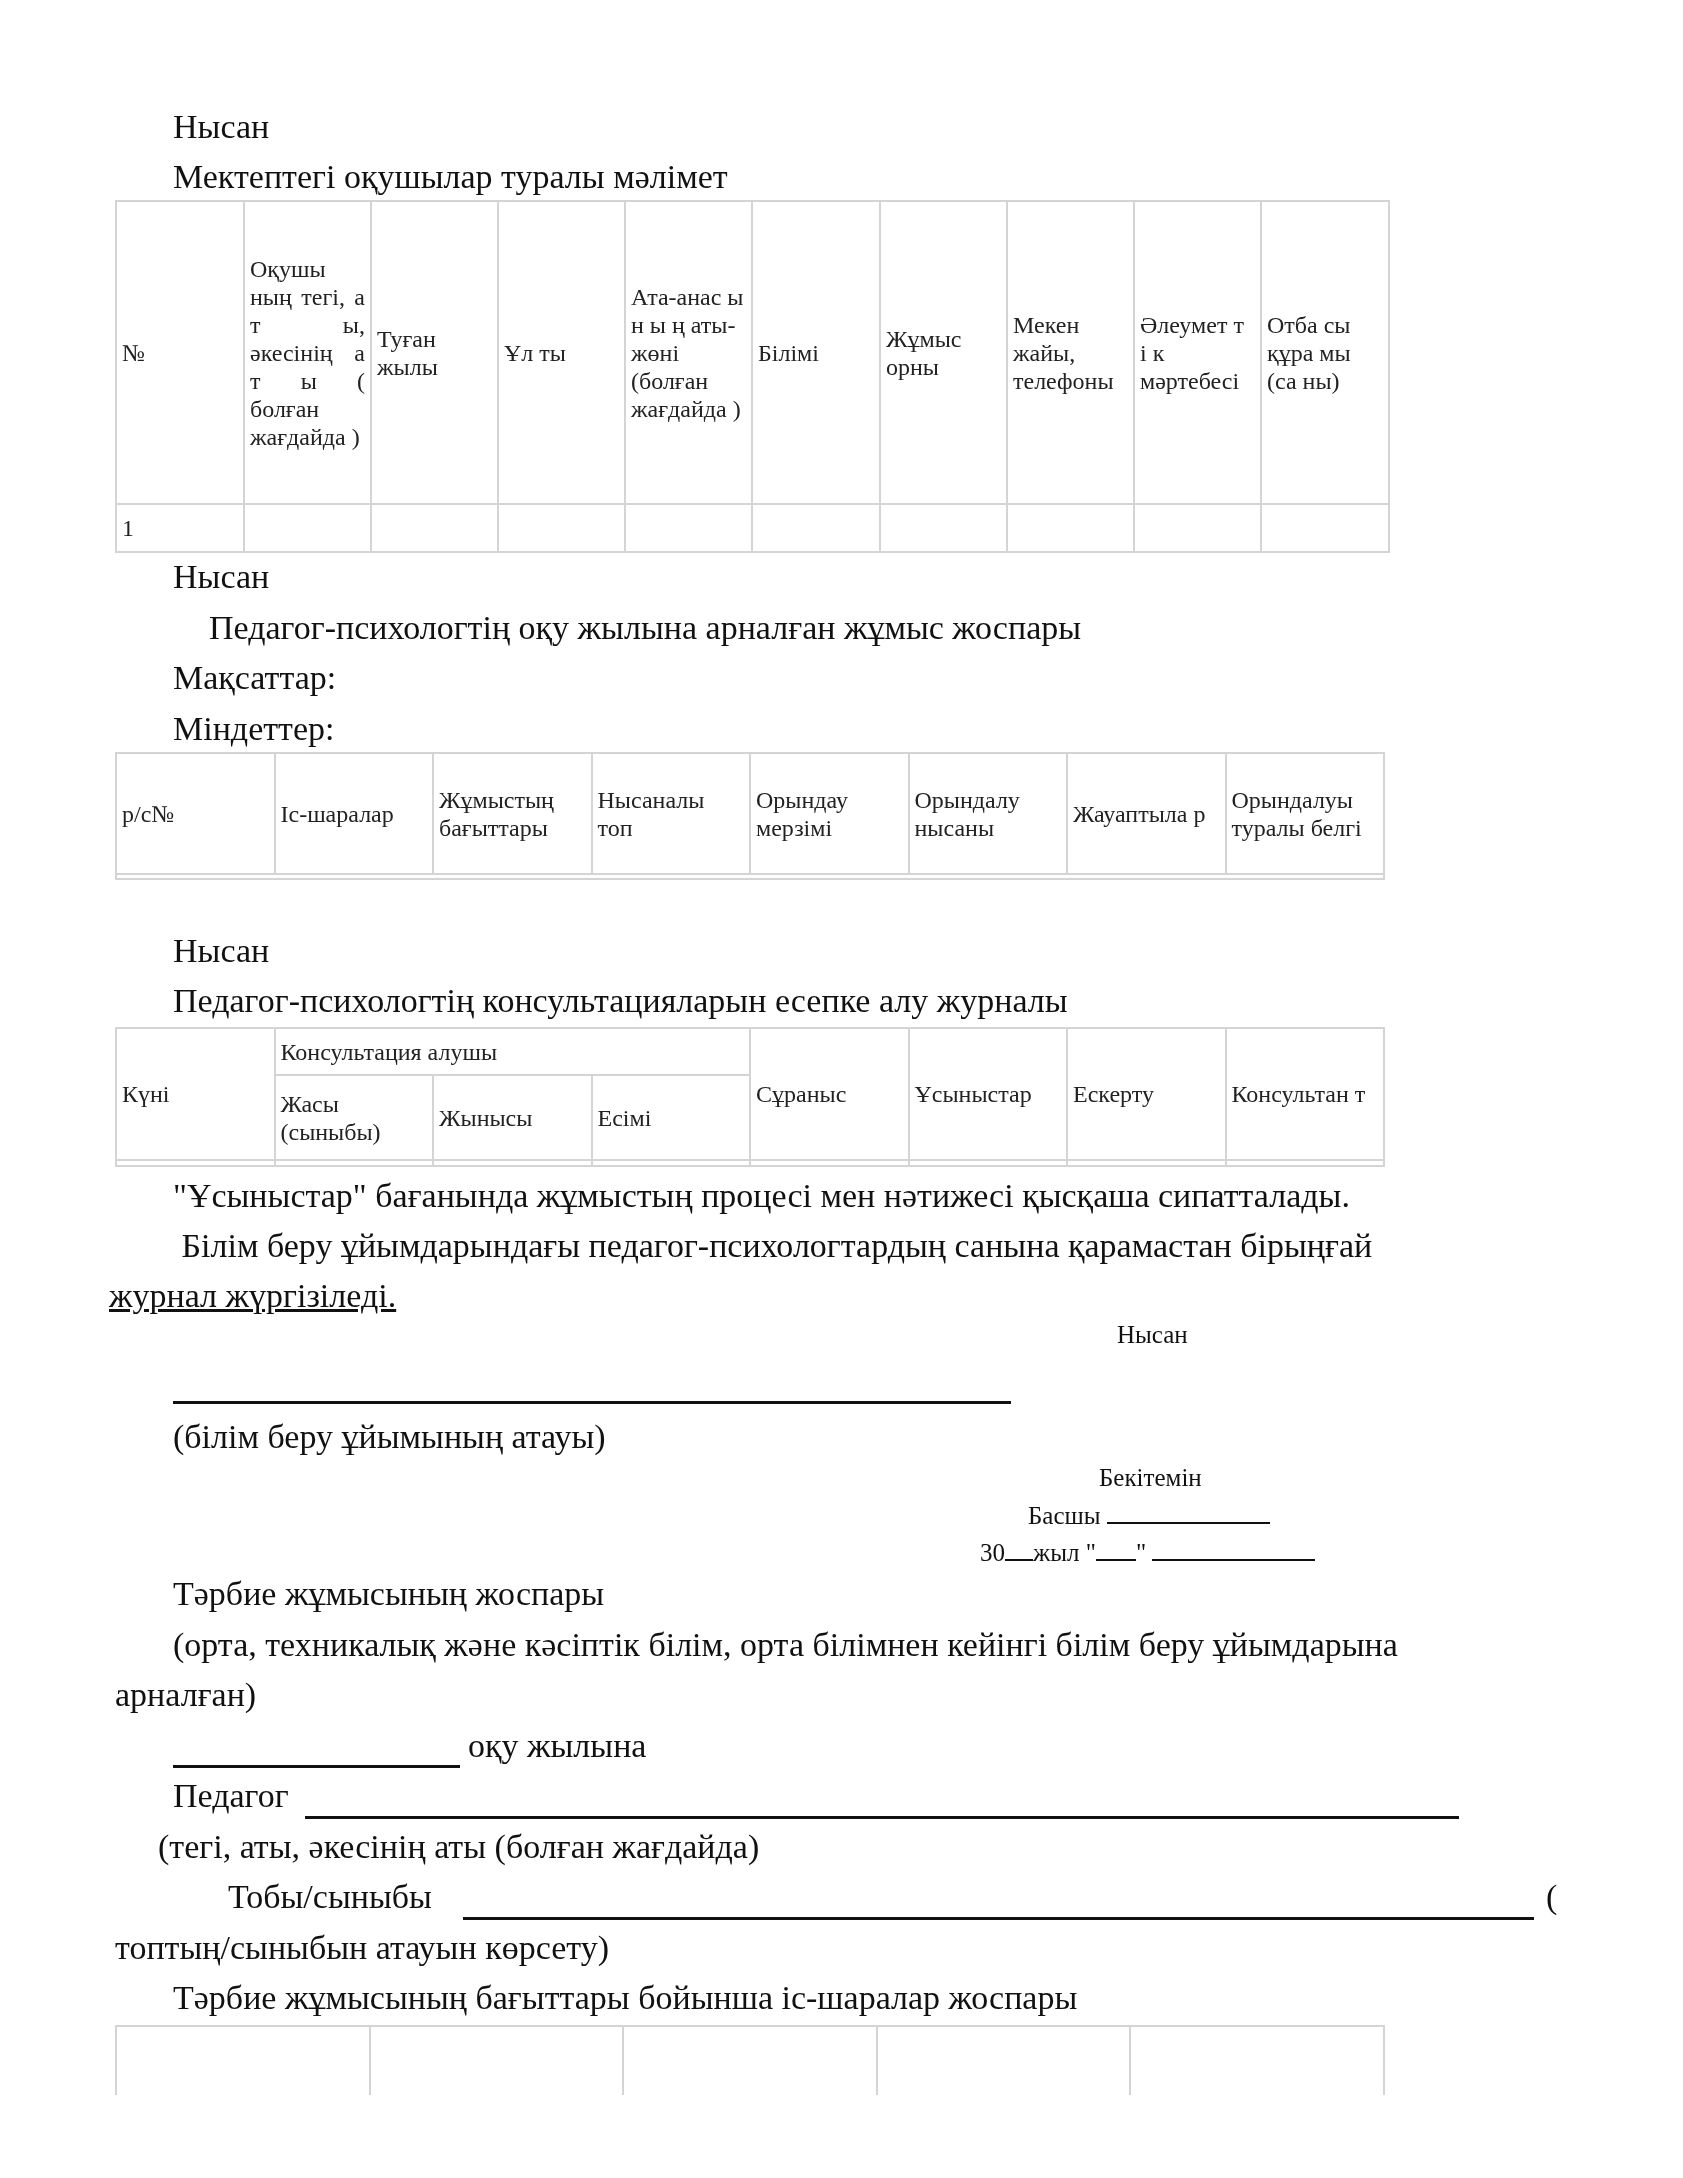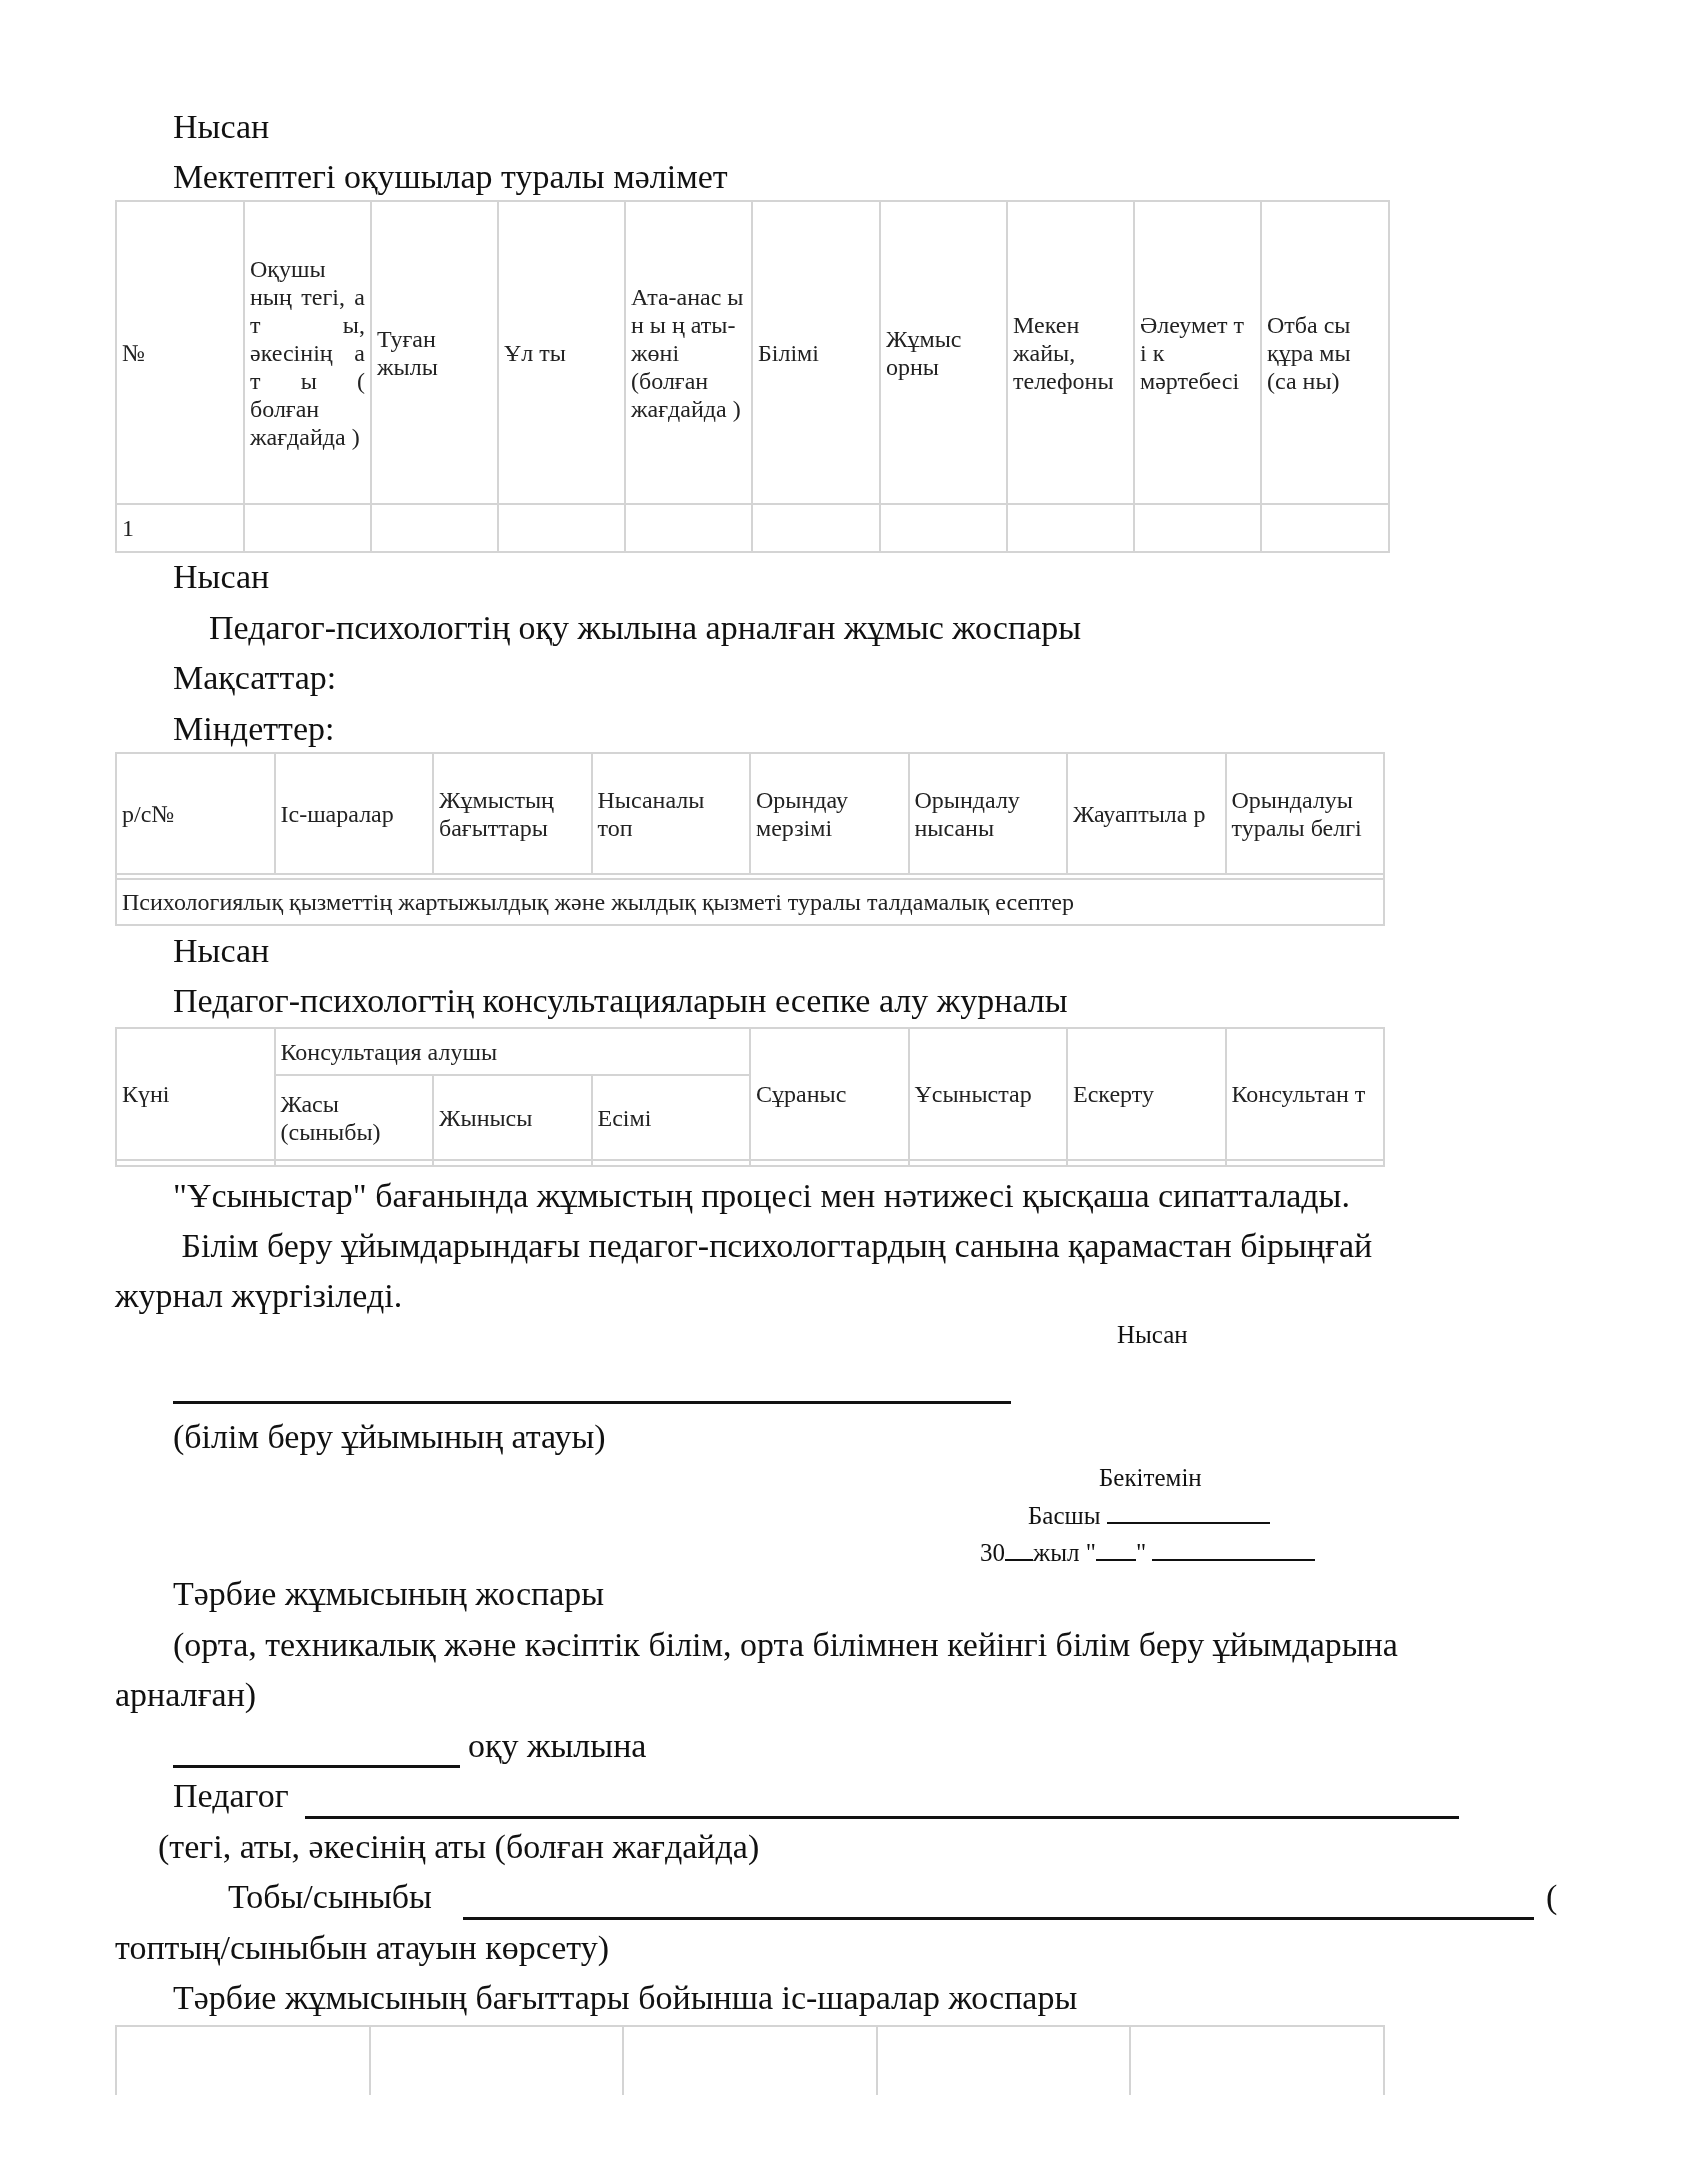--- a/index.html
+++ b/index.html
@@ -85,23 +85,20 @@
     <td>Жұмыстың бағыттары</td>
     <td>Нысаналы топ</td>
     <td>Орындау мерзімі</td>
     <td>Орындалу нысаны</td>
     <td>Жауаптыла р</td>
     <td>Орындалуы туралы белгі</td>
   </tr>
   <tr style="height:5px;">
         <td colspan="8" style="line-height:1px; padding:0;"></td>
       </tr>
-  <tr style="height:46px;">
-    <td colspan="8">Психологиялық қызметтің жартыжылдық және жылдық қызметі туралы талдамалық есептер</td>
-  </tr>
 </tbody>
   </table>
 
 <div class="abs h" style="left:173px; top:931px;">Нысан</div>
 <div class="abs h" style="left:173px; top:981px;">Педагог-психологтің консультацияларын есепке алу журналы</div>
 
 <table class="grid" style="left:115px; top:1027px; width:1270px;">
   <colgroup>
       <col>
       <col>
@@ -134,21 +131,21 @@
         <td style="line-height:1px;padding:0;"></td>
         <td style="line-height:1px;padding:0;"></td>
         <td style="line-height:1px;padding:0;"></td>
         <td style="line-height:1px;padding:0;"></td>
   </tr>
 </tbody>
   </table>
 
 <div class="abs p" style="left:173px; top:1176px;">"Ұсыныстар" бағанында жұмыстың процесі мен нәтижесі қысқаша сипатталады.</div>
 <div class="abs p" style="left:173px; top:1226px; white-space:pre;"> Білім беру ұйымдарындағы педагог-психологтардың санына қарамастан бірыңғай</div>
-<div class="abs p" style="left:115px; top:1276px;">журнал жүргізіледі.</div>
+<div class="abs p" style="left:109px; top:1276px;text-decoration:underline;">журнал жүргізіледі.</div>
 
 <div class="abs sm" style="left:1117px; top:1320px;">Нысан</div>
 <div class="uline" style="left:173px; top:1401px; width:838px;"></div>
 <div class="abs p" style="left:173px; top:1417px;">(білім беру ұйымының атауы)</div>
 
 <div class="abs sm" style="left:1099px; top:1463px;">Бекітемін</div>
 <div class="abs sm" style="left:1028px; top:1498px;">
   <span>Басшы</span>
   <span class="blank" style="width:163px;"></span>
 </div>

